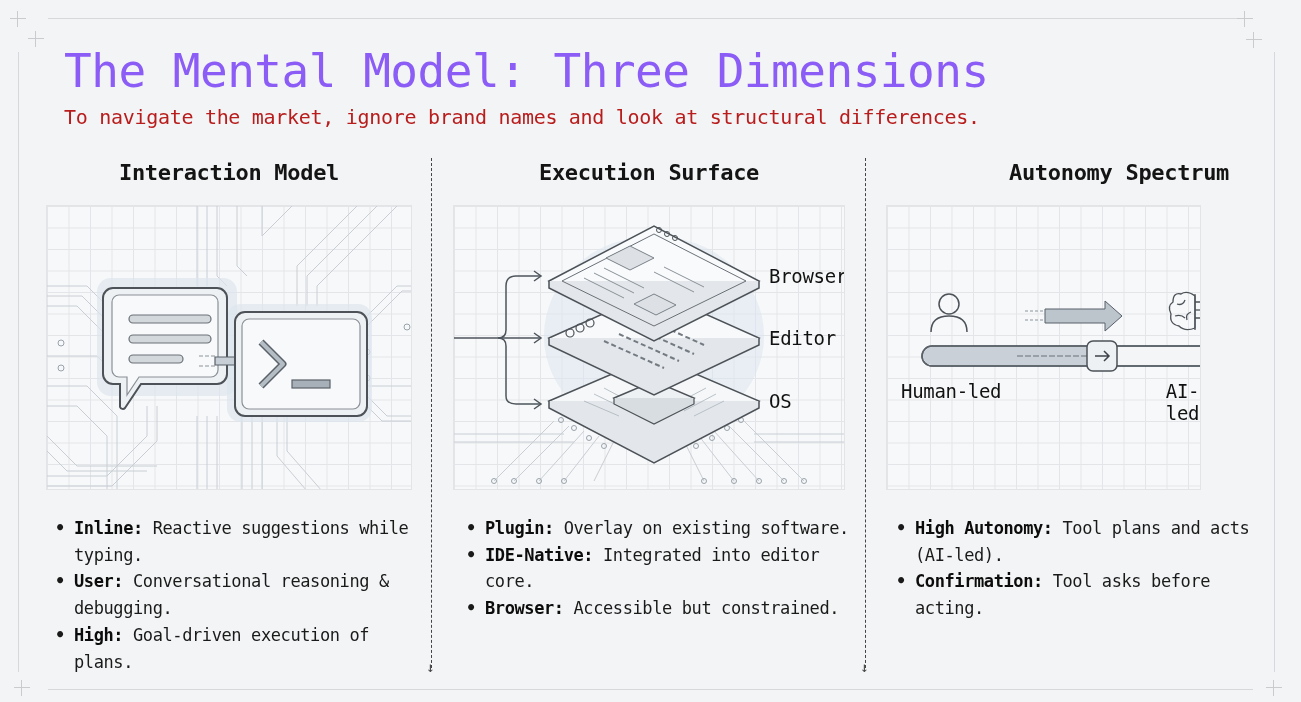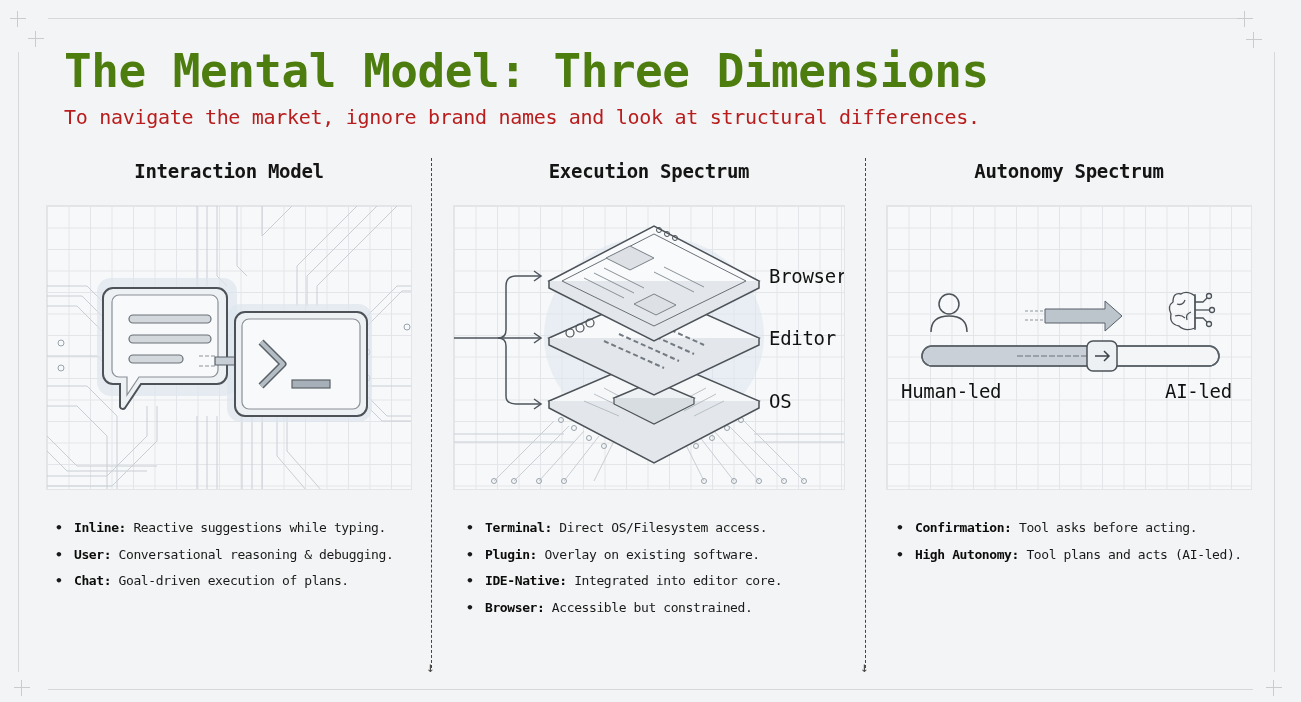--- a/index.html
+++ b/index.html
@@ -11,29 +11,29 @@
     position: relative;
   }
   .frame-line { position: absolute; background: #d6d8db; }
   .cross { position: absolute; width: 16px; height: 16px; }
   .cross::before, .cross::after { content: ""; position: absolute; background: #c9cbce; }
   .cross::before { left: 0; right: 0; top: 7px; height: 1px; }
   .cross::after { top: 0; bottom: 0; left: 7px; width: 1px; }
 
   .title {
     position: absolute; left: 64px; top: 44px;
-    font-size: 46px; font-weight: bold; letter-spacing: -0.5px;
-    color: #4d7c0f;
+    font-size: 46px; font-weight: normal; letter-spacing: -0.5px;
+    color: #8b5cf6;
   }
   .subtitle {
     position: absolute; left: 64px; top: 105px;
     font-size: 20px; color: #b91c1c; letter-spacing: -0.3px;
   }
   .col-heading {
-    position: absolute; top: 160px; font-size: 19px; font-weight: bold;
+    position: absolute; top: 160px; font-size: 22px; font-weight: bold;
     text-align: center; color: #141414; letter-spacing: -0.3px;
   }
   .divider {
     position: absolute; top: 158px; height: 510px; width: 0;
     border-left: 1.5px dashed #444;
   }
   .divider-arrow {
     position: absolute; font-size: 14px; color: #444; line-height: 1;
   }
   .panel {
@@ -42,21 +42,21 @@
     background-color: #f7f8f9;
     background-image:
       linear-gradient(#e3e5e8 1px, transparent 1px),
       linear-gradient(90deg, #e3e5e8 1px, transparent 1px);
     background-size: 21.5px 21.5px;
     overflow: hidden;
   }
   .panel svg { position: absolute; left: 0; top: 0; }
   .bullets {
     position: absolute; top: 515px; list-style: none;
-    font-size: 13px; line-height: 26.7px; color: #1a1a1a; letter-spacing: -0.4px;
+    font-size: 17px; line-height: 26.7px; color: #1a1a1a; letter-spacing: -0.4px;
   }
   .bullets li { position: relative; padding-left: 19px; }
   .bullets li::before {
     content: "•"; position: absolute; left: 0; top: 0; font-weight: bold;
   }
   .bullets b { font-weight: bold; color: #0c0c0c; }
   .layer-label {
     position: absolute; font-size: 19px; color: #111; letter-spacing: -0.3px;
   }
   .scale-label {
@@ -74,22 +74,22 @@
 <div class="cross" style="left:28px;top:31px;"></div>
 <div class="cross" style="left:1237px;top:11px;"></div>
 <div class="cross" style="left:1246px;top:32px;"></div>
 <div class="cross" style="left:14px;top:680px;"></div>
 <div class="cross" style="left:1266px;top:680px;"></div>
 
 <h1 class="title">The Mental Model: Three Dimensions</h1>
 <p class="subtitle">To navigate the market, ignore brand names and look at structural differences.</p>
 
 <h2 class="col-heading" style="left:46px;width:366px;">Interaction Model</h2>
-<h2 class="col-heading" style="left:453px;width:392px;">Execution Spectrum</h2>
-<h2 class="col-heading" style="left:886px;width:366px;">Autonomy Spectrum</h2>
+<h2 class="col-heading" style="left:453px;width:392px;">Execution Surface</h2>
+<h2 class="col-heading" style="left:936px;width:366px;">Autonomy Spectrum</h2>
 
 <div class="divider" style="left:431px;"></div>
 <div class="divider-arrow" style="left:426px;top:660px;">↓</div>
 <div class="divider" style="left:865px;"></div>
 <div class="divider-arrow" style="left:860px;top:660px;">↓</div>
 
 <div class="panel" style="left:46px;width:366px;">
   <svg width="366" height="285" viewBox="0 0 366 285">
     <g stroke="#c9ced4" stroke-width="1" fill="none">
       <path d="M0 80 L40 80 L70 110 L120 110"></path>
@@ -254,21 +254,21 @@
         <path d="M200 66 L240 86"></path>
           <path d="M210 61 L250 81"></path>
       </g>
     </g>
   </svg>
   <span class="layer-label" style="left:315px;top:59px;">Browser</span>
   <span class="layer-label" style="left:315px;top:121px;">Editor</span>
   <span class="layer-label" style="left:315px;top:184px;text-align:center;">OS</span>
 </div>
 
-<div class="panel" style="left:886px;width:366px;">
+<div class="panel" style="left:886px;width:315px;">
   <svg width="366" height="285" viewBox="0 0 366 285">
 
     <g fill="none" stroke="#4c5258" stroke-width="1.5">
       <circle cx="62" cy="98" r="10"></circle>
       <path d="M44 126 Q44 110 62 110 Q80 110 80 126"></path>
     </g>
 
     <g>
       <line x1="138" y1="105" x2="158" y2="105" stroke="#8c949b" stroke-dasharray="3 2"></line>
       <line x1="138" y1="114" x2="158" y2="114" stroke="#8c949b" stroke-dasharray="3 2"></line>
@@ -301,26 +301,25 @@
       <path d="M208 150 h14 M217 145 l5 5 l-5 5" fill="none" stroke="#3d4349" stroke-width="1.5"></path>
     </g>
   </svg>
   <span class="scale-label" style="left:14px;top:174px;">Human-led</span>
   <span class="scale-label" style="left:278px;top:174px;text-align:center;">AI-led</span>
 </div>
 
 <ul class="bullets" style="left:55px;width:360px;">
   <li><b>Inline:</b><span> Reactive suggestions while typing.</span></li>
   <li><b>User:</b><span> Conversational reasoning &amp; debugging.</span></li>
-  <li><b>Chat:</b><span> Goal-driven execution of plans.</span></li>
+  <li><b>High:</b><span> Goal-driven execution of plans.</span></li>
 </ul>
 
 <ul class="bullets" style="left:466px;width:405px;">
-  <li><b>Terminal:</b><span> Direct OS/Filesystem access.</span></li>
   <li><b>Plugin:</b><span> Overlay on existing software.</span></li>
   <li><b>IDE-Native:</b><span> Integrated into editor core.</span></li>
   <li><b>Browser:</b><span> Accessible but constrained.</span></li>
 </ul>
 
 <ul class="bullets" style="left:896px;width:355px;">
+  <li><b>High Autonomy:</b><span> Tool plans and acts (AI-led).</span></li>
   <li><b>Confirmation:</b><span> Tool asks before acting.</span></li>
-  <li><b>High Autonomy:</b><span> Tool plans and acts (AI-led).</span></li>
 </ul>
 
 </body></html>

